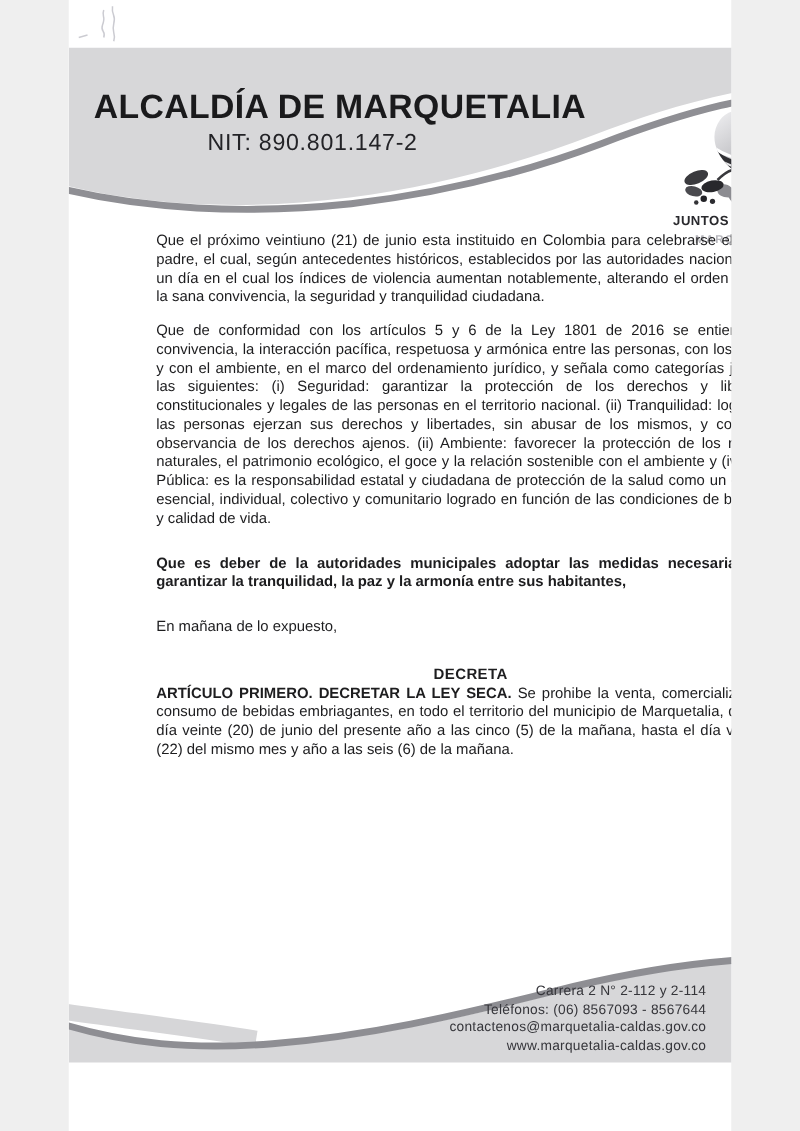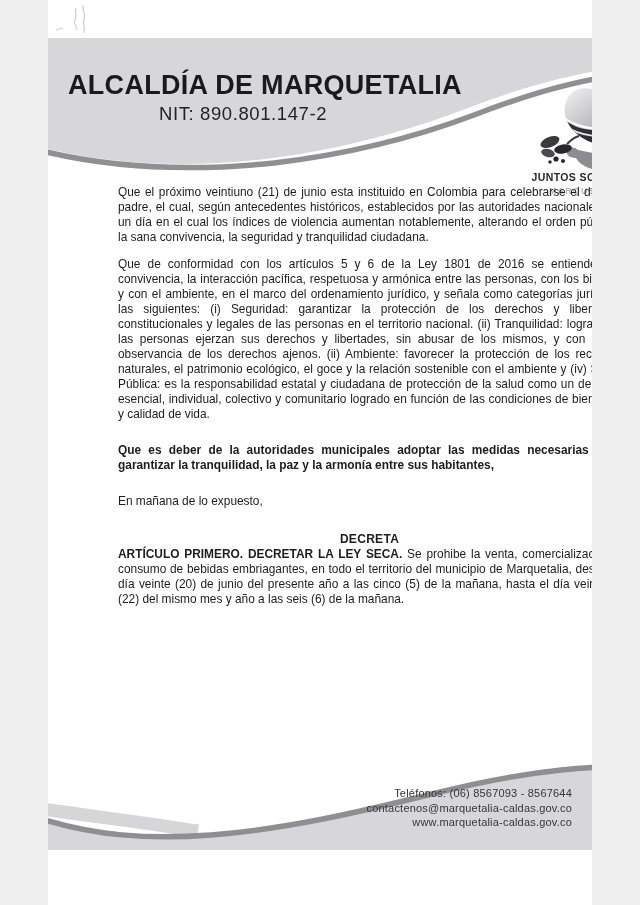--- a/index.html
+++ b/index.html
@@ -1,19 +1,19 @@
 <!DOCTYPE html>
 <html><head>
 <meta charset="utf-8">
 <style>
   html,body{margin:0;padding:0;background:#efefef;}
   .page{
     position:relative;width:530px;height:905px;background:#ffffff;
     overflow:hidden;margin:0 auto;
-    font-family:"Liberation Sans", sans-serif;color:#1d1d1f;padding-left:14px;
+    font-family:"Liberation Sans", sans-serif;color:#1d1d1f;
   }
   svg{display:block;}
   .abs{position:absolute;}
   .page-title{
     left:20px;top:70px;font-size:27px;font-weight:700;letter-spacing:.3px;
     color:#1a1a1c;white-space:nowrap;
   }
   .nit{
     left:111px;top:103px;font-size:18.5px;color:#232327;letter-spacing:.6px;
     white-space:nowrap;
@@ -127,18 +127,19 @@
     <p><span class="article-lead">ARTÍCULO PRIMERO.  DECRETAR LA LEY SECA.</span><span> Se prohibe la venta, comercialización y consumo de bebidas embriagantes, en todo el territorio del municipio de Marquetalia, desde el día veinte (20) de junio del presente año a las cinco (5) de la mañana, hasta el día veintidós (22) del mismo mes y año a las seis (6) de la mañana.</span></p>
   </div>
 
   <svg class="abs ftr-wave" width="640" height="152" viewBox="0 0 640 152">
     <path d="M-6,56 C50,64 100,70 150,78" fill="none" stroke="#d6d6d8" stroke-width="13"></path>
     <path d="M640,20 C556,8 470,22 390,42 C310,62 240,78 165,84 C100,89 48,84 0,68 L0,97 L640,97 Z" fill="#d7d7d9"></path>
     <path d="M646,18 C556,6 468,20 388,40 C308,60 238,76 163,82 C98,87 46,82 -6,66" fill="none" stroke="#8e8e93" stroke-width="5.5"></path>
   </svg>
 
   <div class="footer-contact">
+    <div>Carrera 2 N° 2-112 y 2-114</div>
     <div>Teléfonos: (06) 8567093 - 8567644</div>
     <div>contactenos@marquetalia-caldas.gov.co</div>
     <div>www.marquetalia-caldas.gov.co</div>
   </div>
 
 </div>
 
 </body></html>

